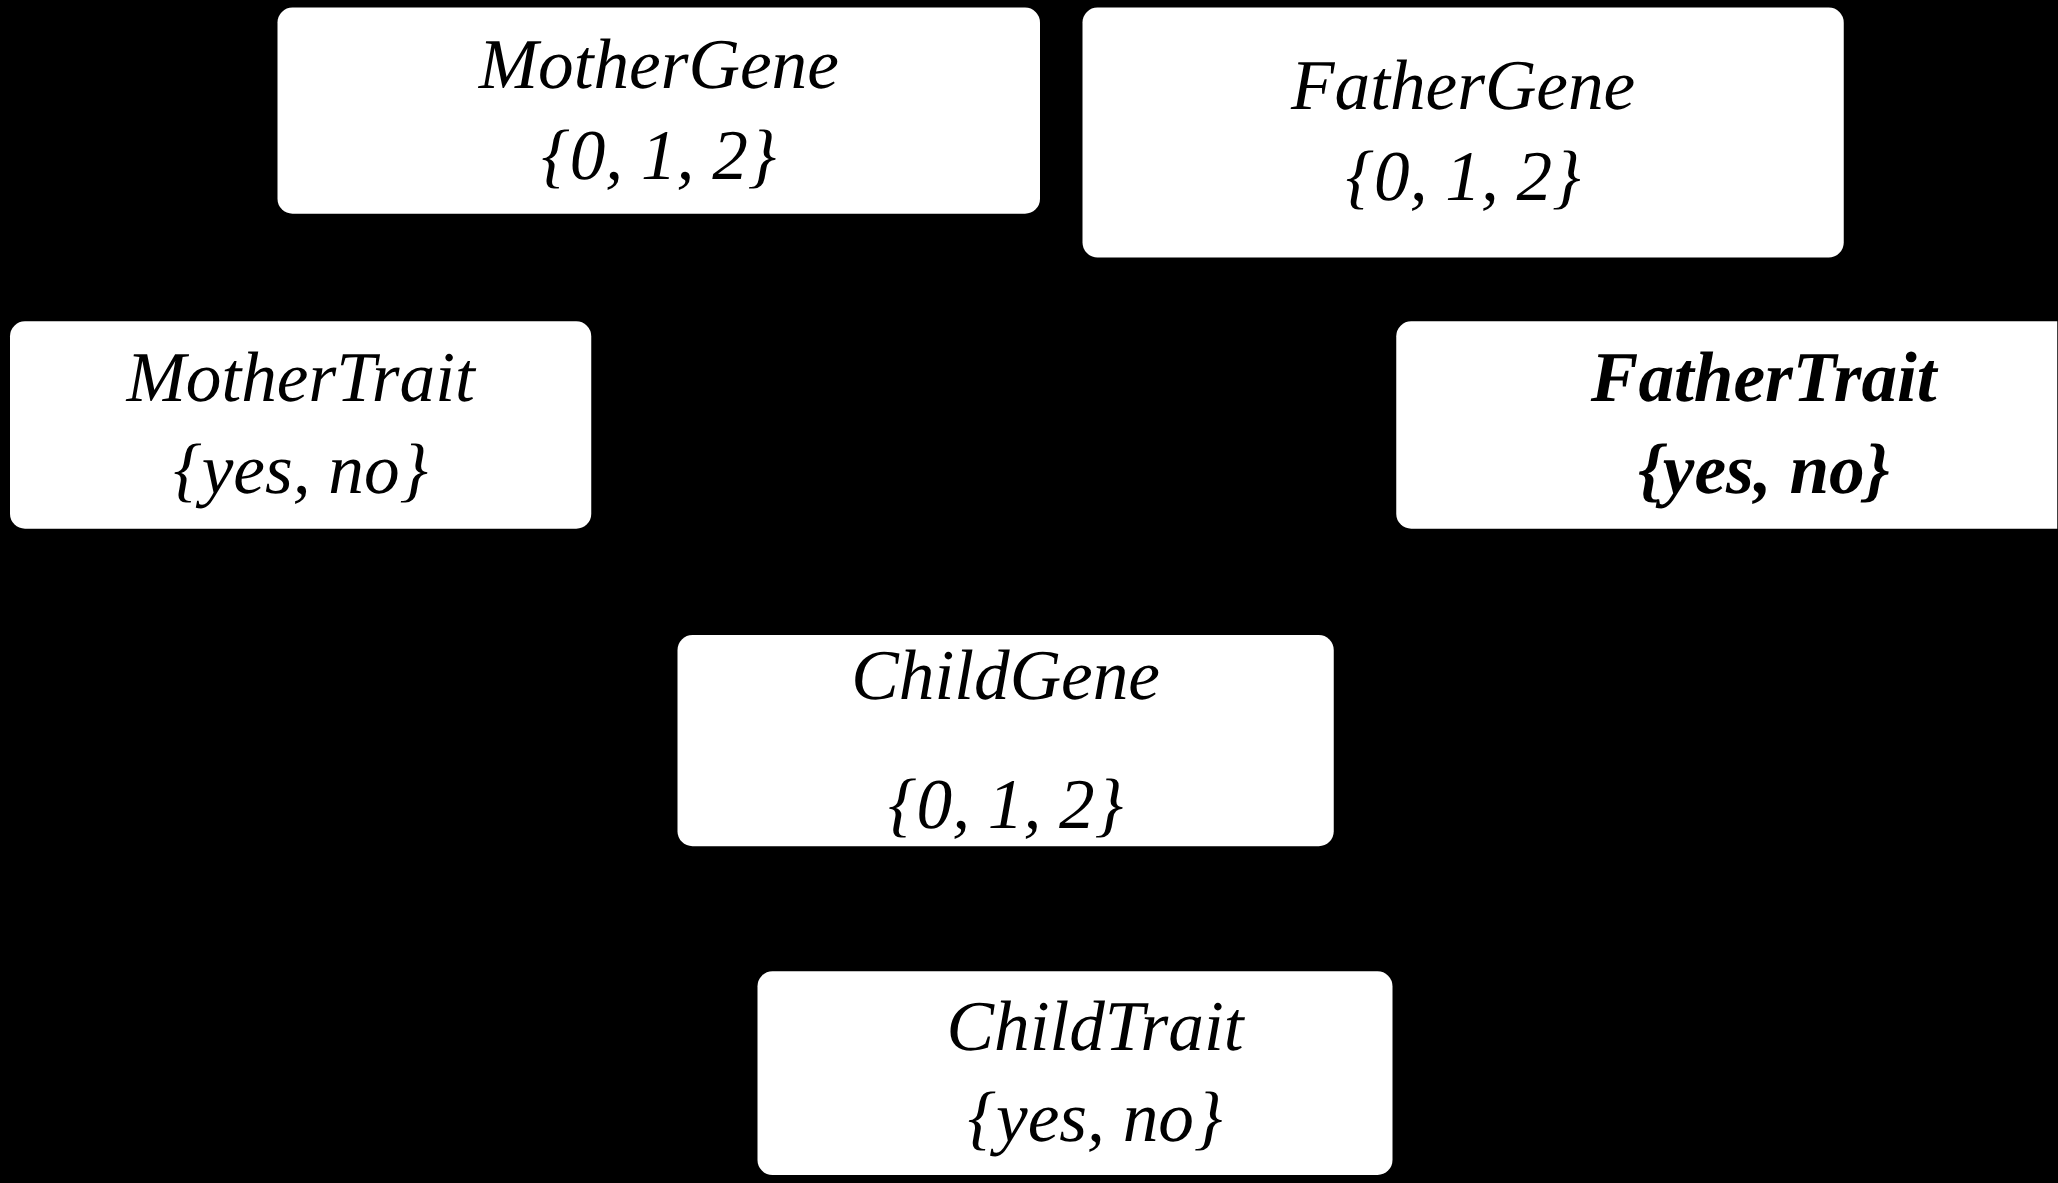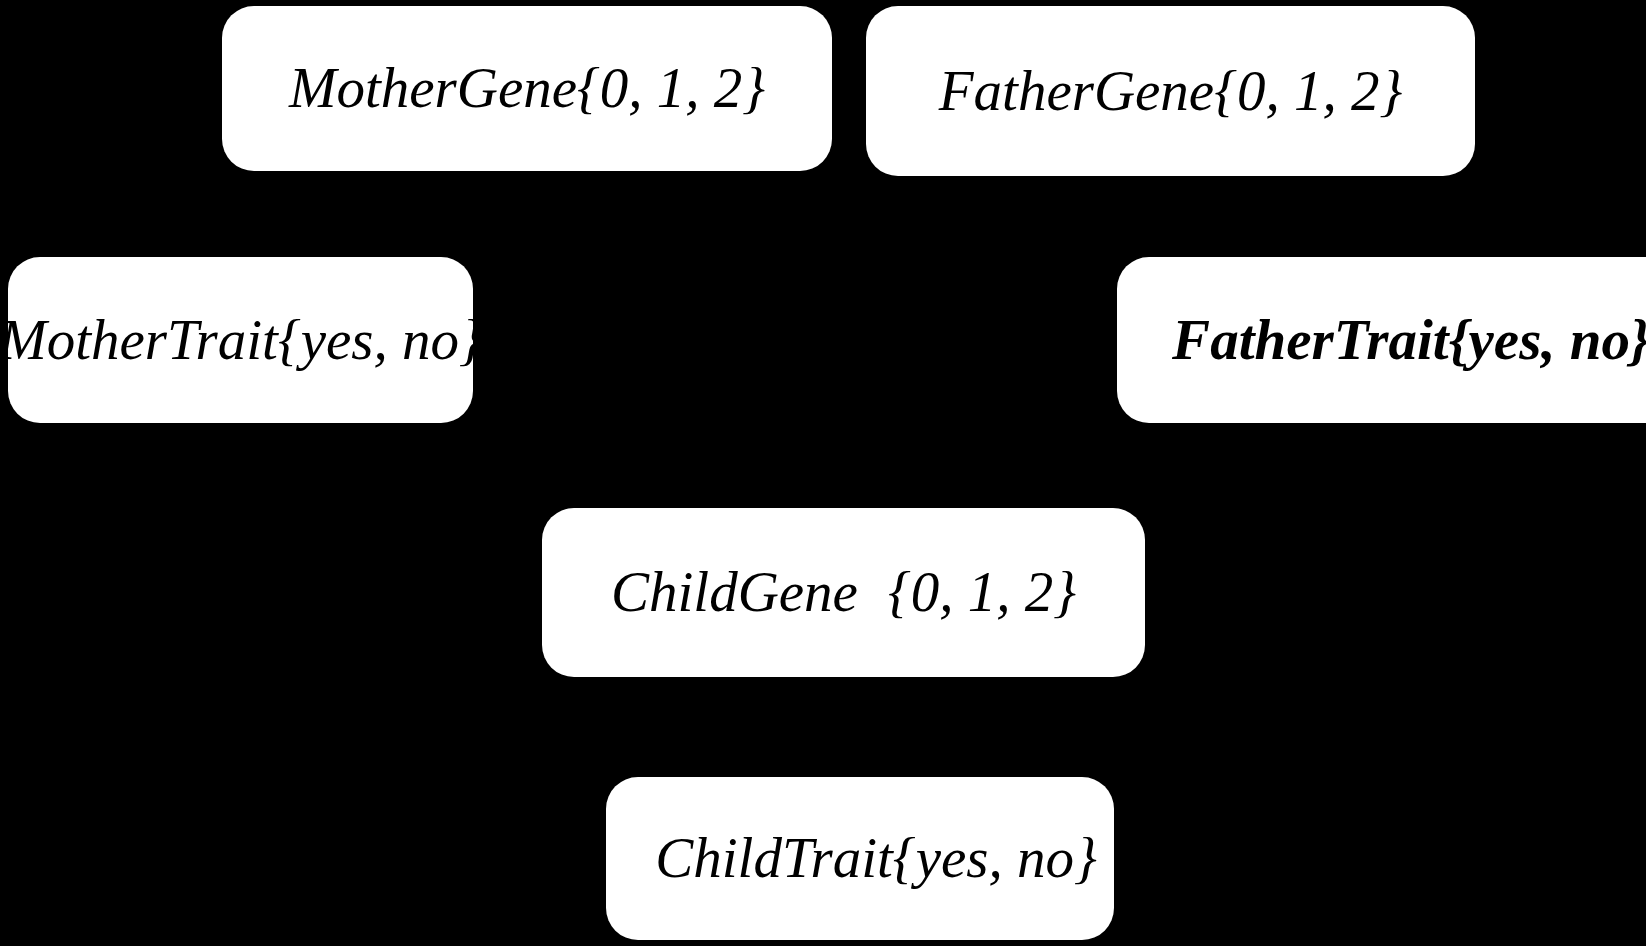--- a/index.html
+++ b/index.html
@@ -11,41 +11,41 @@
     position: relative;
     width: 1646px;
     height: 946px;
     background: #000000;
     overflow: hidden;
   }
   .node {
     position: absolute;
     background: #ffffff;
     color: #000000;
-    border-radius: 32px;
+    border-radius: 12px;
     display: flex;
-    flex-direction: row;
+    flex-direction: column;
     align-items: center;
     justify-content: center;
     text-align: center;
     font-family: "Liberation Serif", "DejaVu Serif", serif;
     font-style: italic;
     font-size: 57px;
     line-height: 1.28;
     letter-spacing: 0px;
   }
   .node-label, .node-domain {
     white-space: nowrap;
   }
   
   .node-mother-gene  { left: 222px;  top: 6px;   width: 610px; height: 165px; }
-  .node-father-gene  { left: 866px;  top: 6px;   width: 609px; height: 170px; }
+  .node-father-gene  { left: 866px;  top: 6px;   width: 609px; height: 200px; }
   .node-mother-trait { left: 8px;    top: 257px; width: 465px; height: 166px; }
   .node-father-trait { left: 1117px; top: 257px; width: 588px; height: 166px; font-weight: bold; }
-  .node-child-gene   { left: 542px;  top: 508px; width: 603px; height: 169px; gap: 30px; }
+  .node-child-gene   { left: 542px;  top: 508px; width: 525px; height: 169px; gap: 30px; }
   .node-child-trait  { left: 606px;  top: 777px; width: 476px; height: 163px; padding-left: 32px; }
 </style>
 </head>
 <body>
 
 <div class="canvas">
 
   <div class="node node-mother-gene">
     <div class="node-label">MotherGene</div>
     <div class="node-domain">{0, 1, 2}</div>

